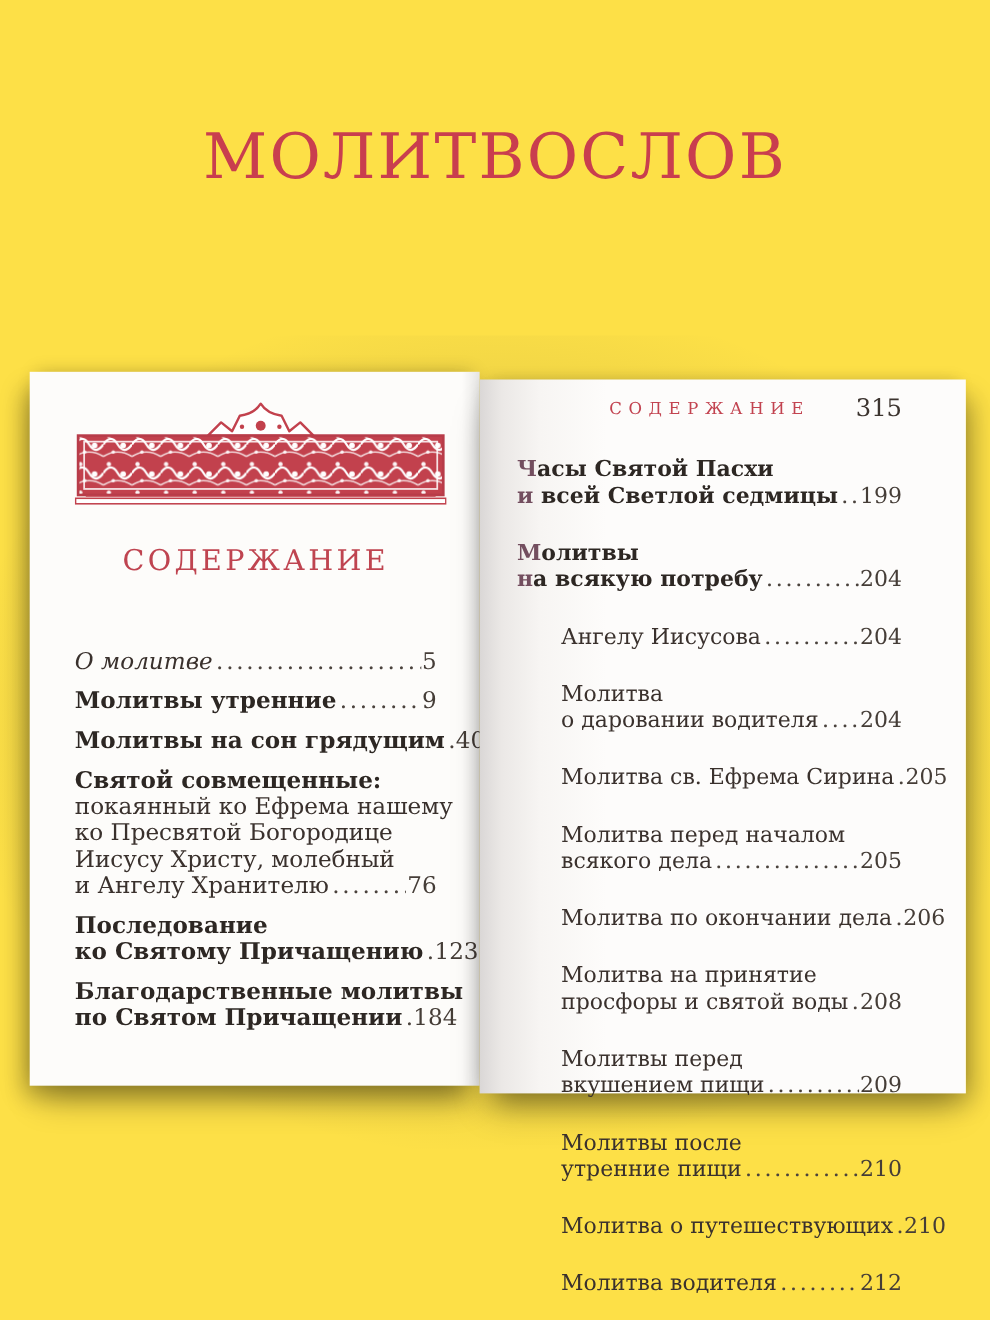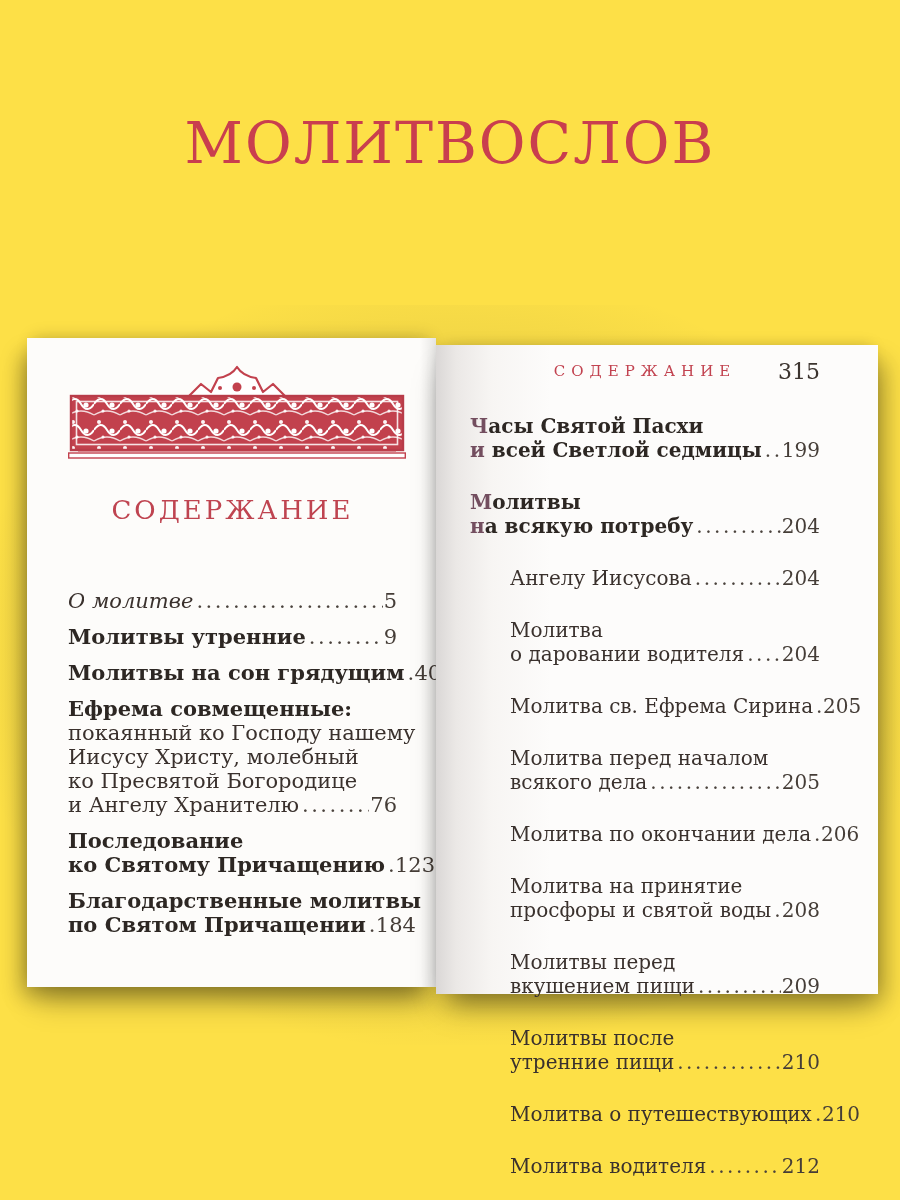--- a/index.html
+++ b/index.html
@@ -127,30 +127,30 @@
           </div>
           <div class="entry">
             <div class="line b">
               <span class="t">Молитвы на сон грядущим</span>
               <span class="dots">................................................................................</span>
               <span class="pg">40</span>
             </div>
           </div>
           <div class="entry">
             <div class="line b">
-              <span class="t">Ефрема совмещенные:</span>
-            </div>
-            <div class="line">
-              <span class="t">покаянный ко Господу нашему</span>
+              <span class="t">Святой совмещенные:</span>
+            </div>
+            <div class="line">
+              <span class="t">покаянный ко Ефрема нашему</span>
+            </div>
+            <div class="line">
+              <span class="t">ко Пресвятой Богородице</span>
             </div>
             <div class="line">
               <span class="t">Иисусу Христу, молебный</span>
-            </div>
-            <div class="line">
-              <span class="t">ко Пресвятой Богородице</span>
             </div>
             <div class="line">
               <span class="t">и Ангелу Хранителю</span>
               <span class="dots">................................................................................</span>
               <span class="pg">76</span>
             </div>
           </div>
           <div class="entry">
             <div class="line b">
               <span class="t">Последование</span>

